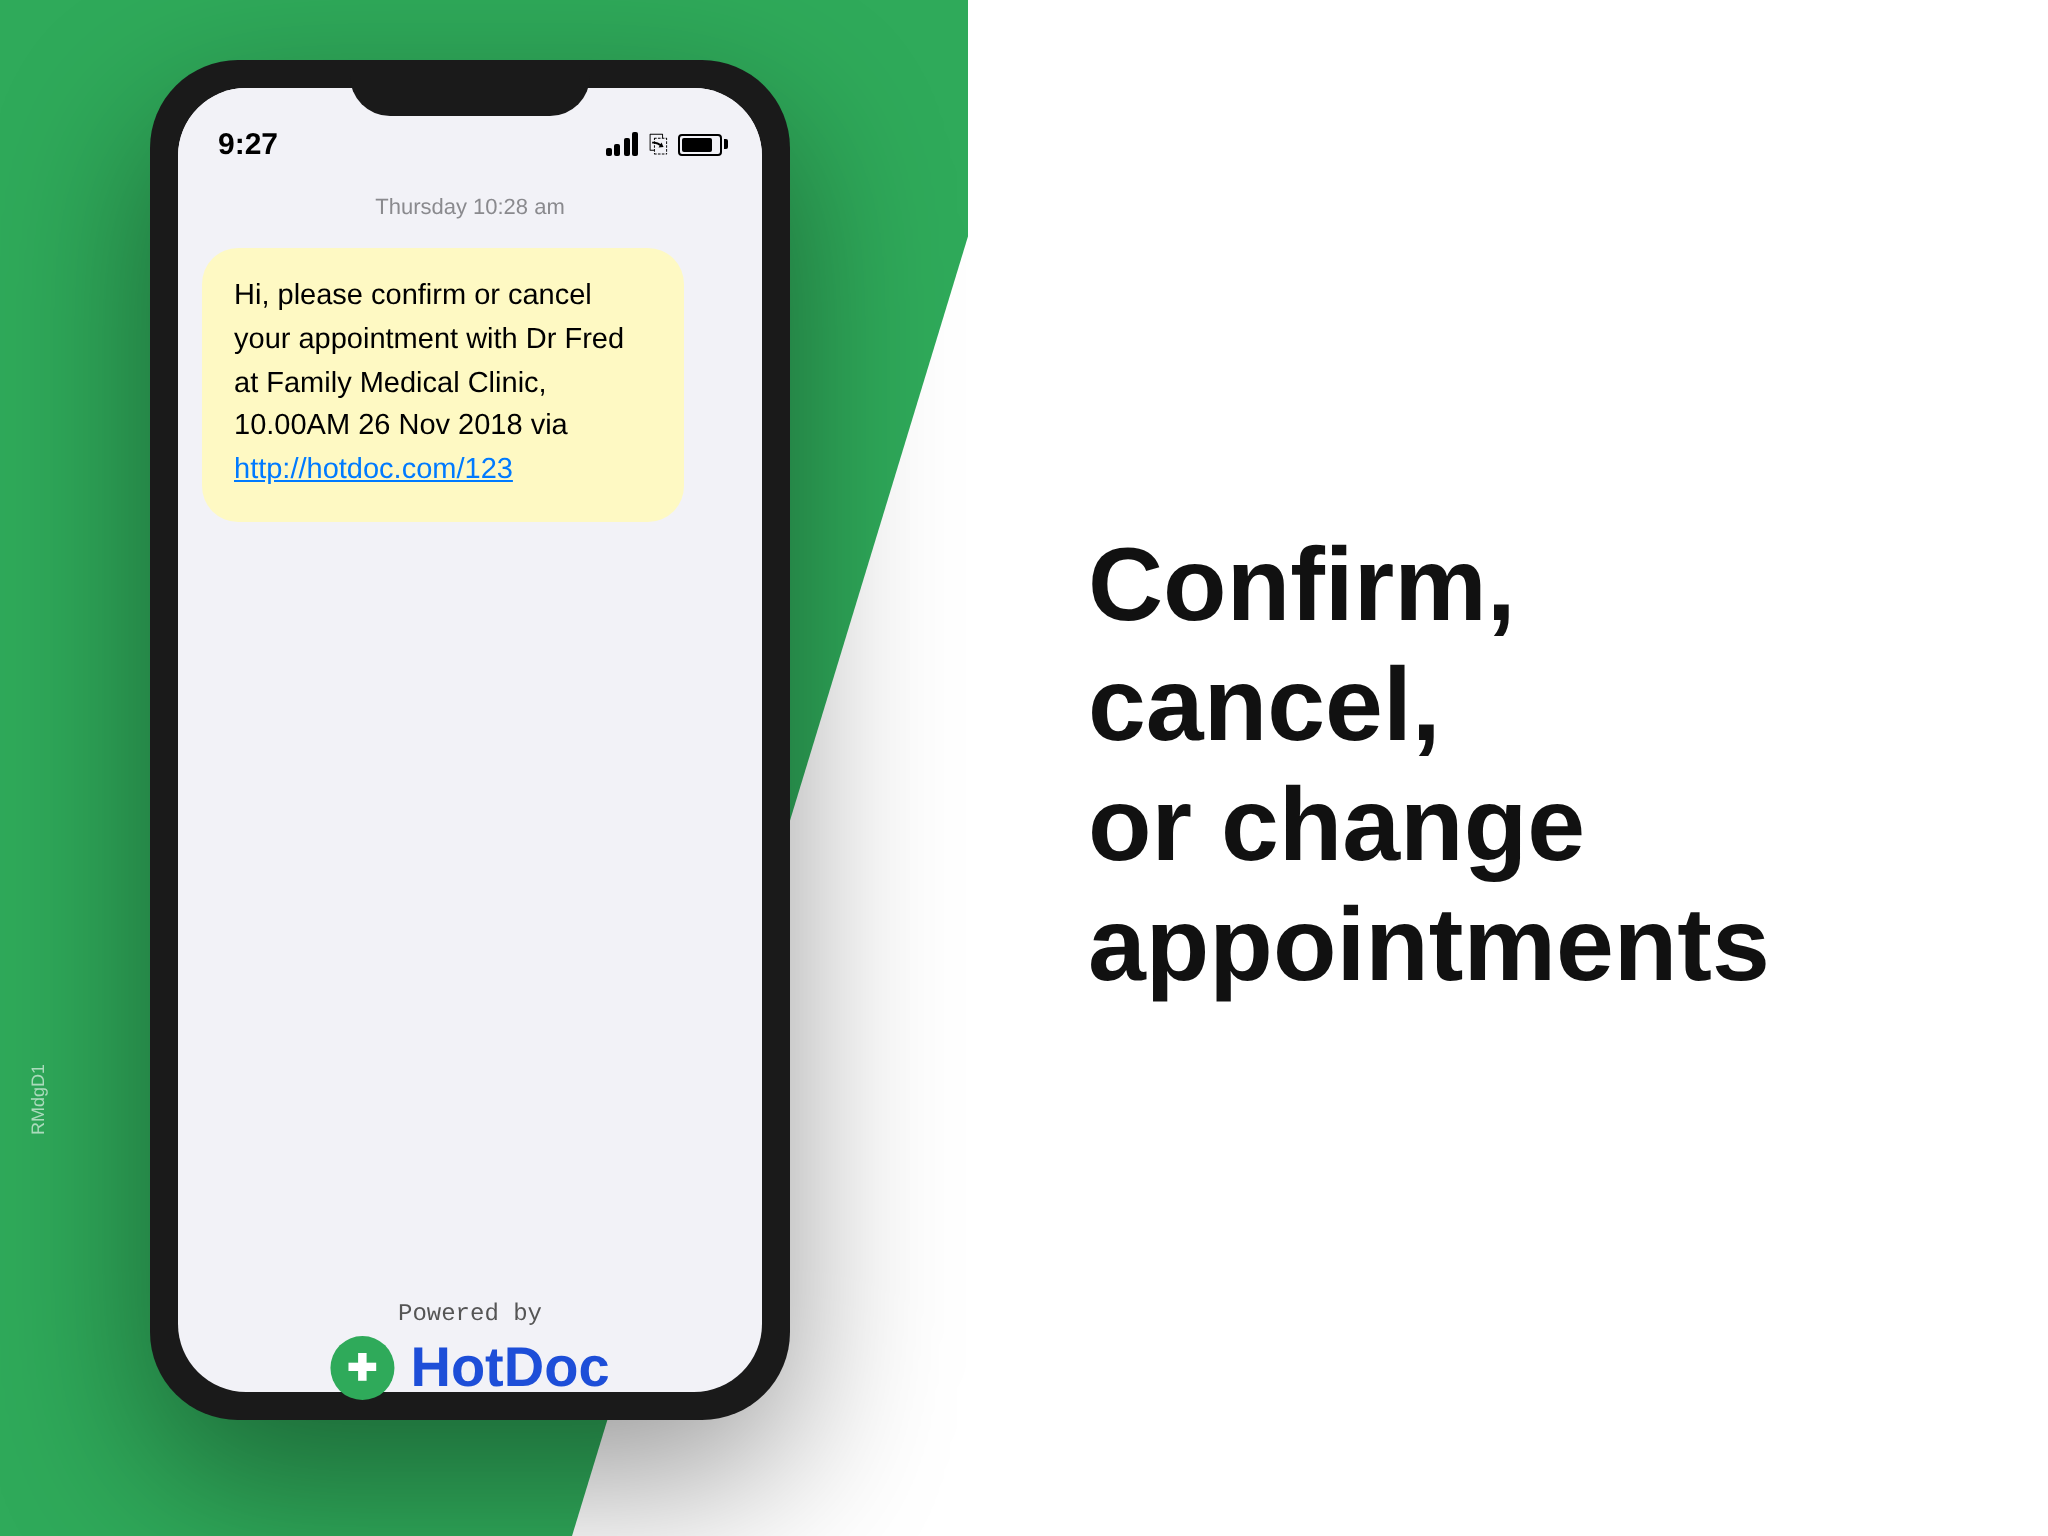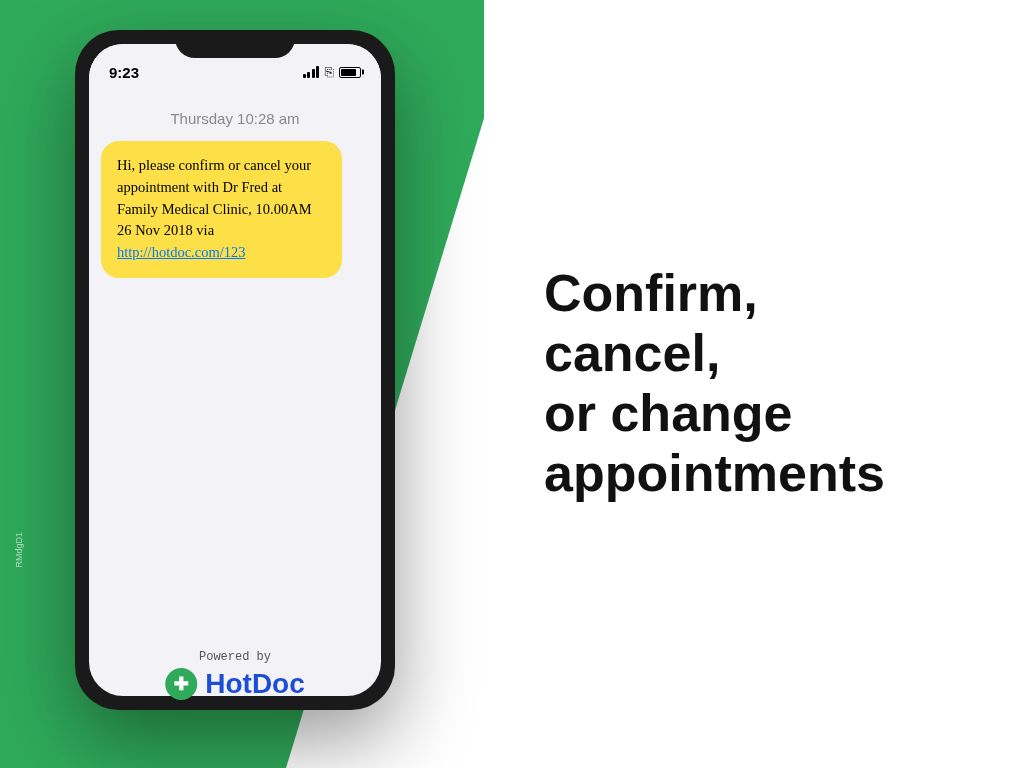--- a/index.html
+++ b/index.html
@@ -175,35 +175,34 @@
       padding: 8px 0 14px 0;
     }
 
     .sms-sender {
       font-size: 13px;
       font-weight: 600;
       color: #000;
     }
 
     .sms-time {
-      font-size: 15px;
+      font-size: 11px;
       color: #8a8a8e;
-      margin-top: 14px;
+      margin-top: 2px;
       text-align: center;
     }
 
     .sms-bubble {
-      background: #fde047;
+      background: #fef9c3;
       border-radius: 18px;
       padding: 14px 16px;
       font-size: 14.5px;
       line-height: 1.5;
       color: #000;
       max-width: 90%;
-      font-family: Liberation Serif, serif;
     }
 
     .sms-link {
       color: #007aff;
       text-decoration: underline;
     }
 
     
     .powered-by {
       position: absolute;
@@ -272,21 +271,21 @@
 <div class="right-panel">
   <h1 class="headline">Confirm, cancel,<br>or change<br>appointments</h1>
 </div>
 
 <div class="phone-container">
   <div class="phone-frame">
     <div class="phone-notch"></div>
     <div class="phone-screen">
 
       <div class="status-bar">
-        <span class="status-time">9:23</span>
+        <span class="status-time">9:27</span>
         <div class="status-icons">
           <div class="signal-bars">
             <span></span>
               <span></span>
               <span></span>
               <span></span>
           </div>
           <span class="wifi-icon">⎘</span>
           <div class="battery-icon">
             <div class="battery-fill"></div>

